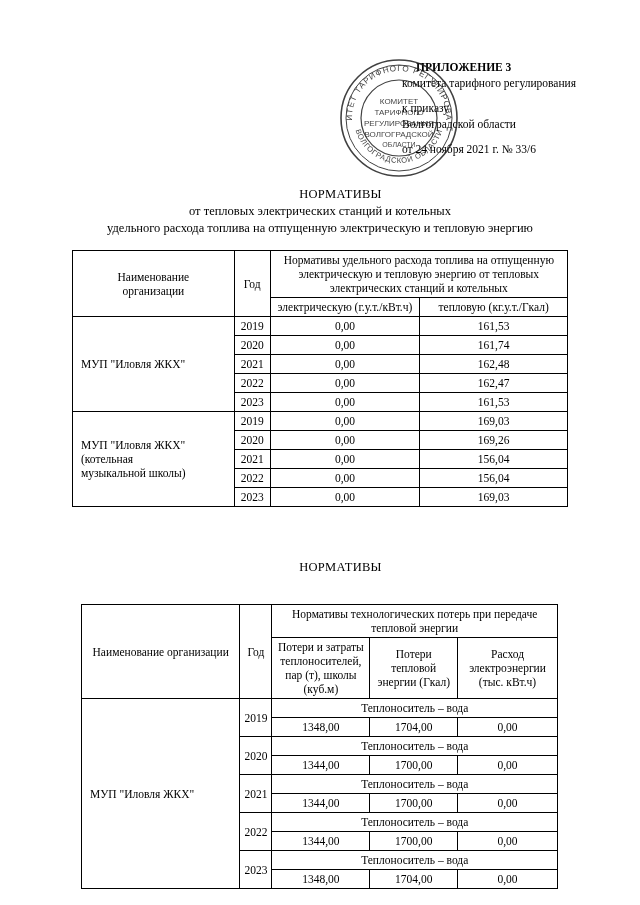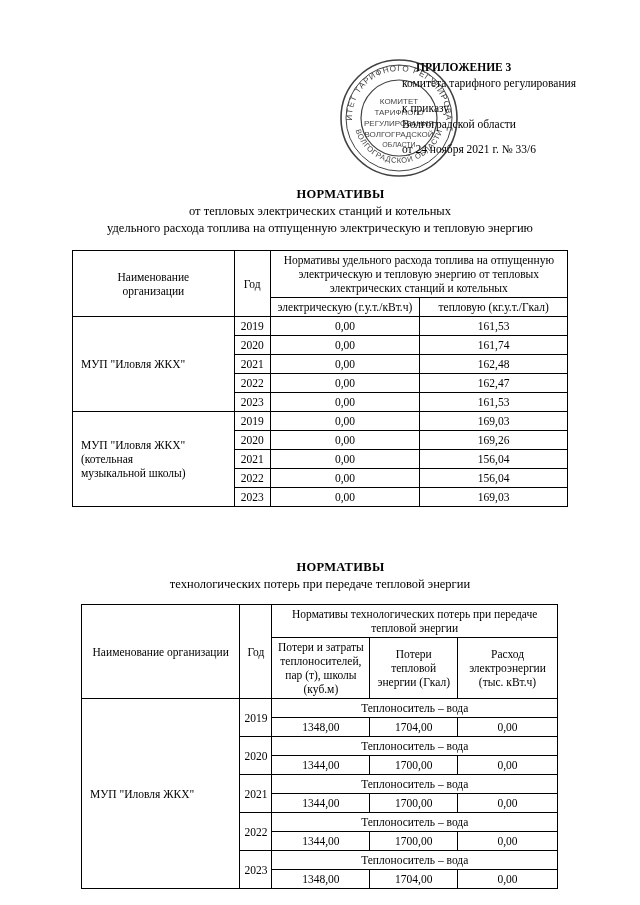--- a/index.html
+++ b/index.html
@@ -64,21 +64,21 @@
   
   .section-title {
     position: absolute;
     left: 0;
     width: 640px;
     text-align: center;
     font-size: 12.5px;
     line-height: 17px;
   }
   .section-title .heading {
-    font-weight: bold;
+    font-weight: normal;
     letter-spacing: 0.3px;
     padding-left: 41px;
   }
 
   #title-1 { top: 186px; }
   #title-2 { top: 559px; }
 
   
   table.doc-table {
     position: absolute;
@@ -250,21 +250,20 @@
       <tr>
         <td>2023</td>
         <td>0,00</td>
         <td>169,03</td>
       </tr>
     </tbody>
   </table>
 
   <div class="section-title" id="title-2">
     <div class="heading">НОРМАТИВЫ</div>
-    <div>технологических потерь при передаче тепловой энергии</div>
   </div>
 
   <table class="doc-table" id="table-2">
     <colgroup>
       <col class="t2-col-org">
         <col class="t2-col-year">
         <col class="t2-col-a">
         <col class="t2-col-b">
         <col class="t2-col-c">
     </colgroup>

